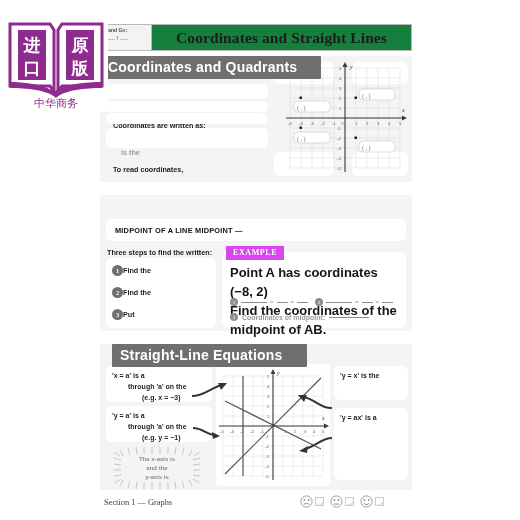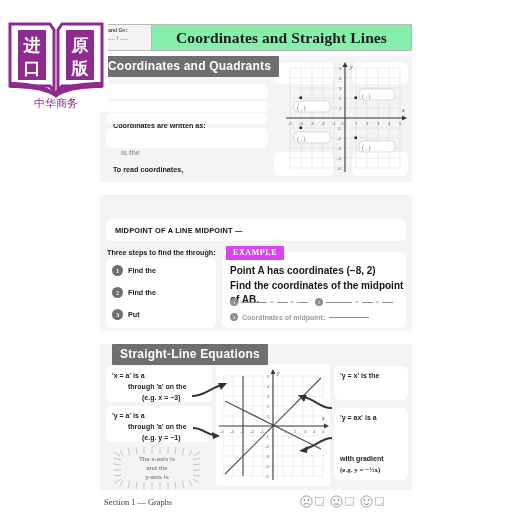--- a/index.html
+++ b/index.html
@@ -46,39 +46,39 @@
     color:#4a4a4a;
     padding:2px 3px;
     line-height:1.5;
     font-weight:bold;
   }
   .andgo-dates { font-size:5px; letter-spacing:.2px; color:#6e6e6e; }
   .title-box {
     flex:1;
     border:1px solid #b9b9b9;
     border-left:none;
-    background:#86efac;
+    background:#15803d;
     display:flex;
     align-items:center;
     justify-content:center;
     font-family:"Liberation Serif", serif;
     font-weight:bold;
     font-size:15.5px;
     color:#1b1b1b;
     letter-spacing:.1px;
   }
 
   
   .sec-head {
     position:absolute;
     background:#6f6f6f;
     color:#ffffff;
-    font-size:12px;
+    font-size:14px;
     font-weight:bold;
-    padding:3px 8px 4px 8px;
+    padding:3px 24px 4px 8px;
     letter-spacing:.2px;
     border-radius:1px;
     z-index:5;
   }
   .sec-body {
     position:absolute;
     background:#f4f4f4;
     border-radius:3px;
   }
 
@@ -95,40 +95,40 @@
     padding:4px 6px;
     line-height:1.35;
     margin-top:32px;
   }
   .wtext.ind { padding-left:14px; }
   .grey { color:#9a9a9a; font-weight:bold; }
 
   
   .caps { font-size:7.4px; font-weight:bold; letter-spacing:.2px; color:#111; }
   .steps-label { position:absolute; font-size:7.2px; font-weight:bold; color:#1d1d1d; }
-  .step { position:absolute; display:flex; align-items:center; gap:5px; }
+  .step { position:absolute; display:flex; align-items:center; }
   .step-num {
     width:11px; height:11px; border-radius:50%;
     background:#6f6f6f; color:#fff;
     font-size:6.5px; font-weight:bold;
     display:flex; align-items:center; justify-content:center;
     font-family:"Liberation Serif", serif;
   }
   .step-txt { font-size:7.2px; font-weight:bold; color:#1d1d1d; }
 
   .example-tag {
     position:absolute;
     background:#d946ef; color:#fff;
     font-family:"Liberation Serif", serif;
     font-weight:bold; font-size:8px;
     padding:2px 7px 3px 7px;
     letter-spacing:.6px;
     z-index:6;
   }
-  .ex-line { font-size:10px; color:#161616; font-weight:bold; line-height:1.45; }
+  .ex-line { font-size:13px; color:#161616; font-weight:bold; line-height:1.45; }
   .mini-num {
     display:inline-flex; width:8px; height:8px; border-radius:50%;
     background:#8e8e8e; color:#fff; font-size:5px;
     align-items:center; justify-content:center;
     font-family:"Liberation Serif", serif; vertical-align:middle;
   }
   .blankline { display:inline-block; border-bottom:1px solid #8e8e8e; }
 
   
   .sl-txt { font-size:7px; font-weight:bold; color:#1d1d1d; line-height:1.55; }
@@ -271,21 +271,21 @@
       <text x="84" y="88">( ,  )</text>
     </g>
   </svg>
 
   <div class="sec-body" style="left:100px; top:195px; width:312px; height:136px;"></div>
 
   <div class="wbox" style="left:106px; top:219px; width:300px; height:22px;">
     <div class="caps" style="padding:6px 8px;">MIDPOINT OF A LINE MIDPOINT —</div>
   </div>
 
-  <div class="steps-label" style="left:107px; top:248px;">Three steps to find the through:</div>
+  <div class="steps-label" style="left:107px; top:248px;">Three steps to find the written:</div>
 
   <div class="wbox" style="left:106px; top:258px; width:110px; height:70px;"></div>
   <div class="step" style="left:112px; top:265px;">
     <span class="step-num">1</span>
     <span class="step-txt">Find the</span>
   </div>
   <div class="step" style="left:112px; top:287px;">
     <span class="step-num">2</span>
     <span class="step-txt">Find the</span>
   </div>
@@ -466,24 +466,20 @@
 
   <div class="wbox" style="left:334px; top:366px; width:74px; height:34px;">
     <div class="sl-txt" style="padding:4px 5px;">
       <span class="r1">'y = x' is the</span>
     </div>
   </div>
   <div class="wbox" style="left:334px; top:408px; width:74px; height:72px;">
     <div class="sl-txt" style="padding:4px 5px;">
       <span class="r1">'y = ax' is a</span>
     </div>
-    <div class="sl-txt" style="padding:0 5px; margin-top:26px;">
-      <span class="r1">with gradient</span>
-      <span class="r1" style="font-family:'Liberation Serif',serif;">(e.g. y = −½x)</span>
-    </div>
   </div>
 
   <div class="footer-txt">Section 1 — Graphs</div>
   <div class="smileys">
     <div class="smiley-pair">
       <svg width="13" height="13" viewBox="0 0 13 13">
         <circle cx="6.5" cy="6.5" r="5.6" fill="none" stroke="#9d9d9d" stroke-width="1"></circle>
         <circle cx="4.4" cy="5" r="0.9" fill="#8d8d8d"></circle>
           <circle cx="8.6" cy="5" r="0.9" fill="#8d8d8d"></circle>
         <path d="M3.8,9.6 C5,8.1 8,8.1 9.2,9.6" fill="none" stroke="#8d8d8d" stroke-width="1"></path>

